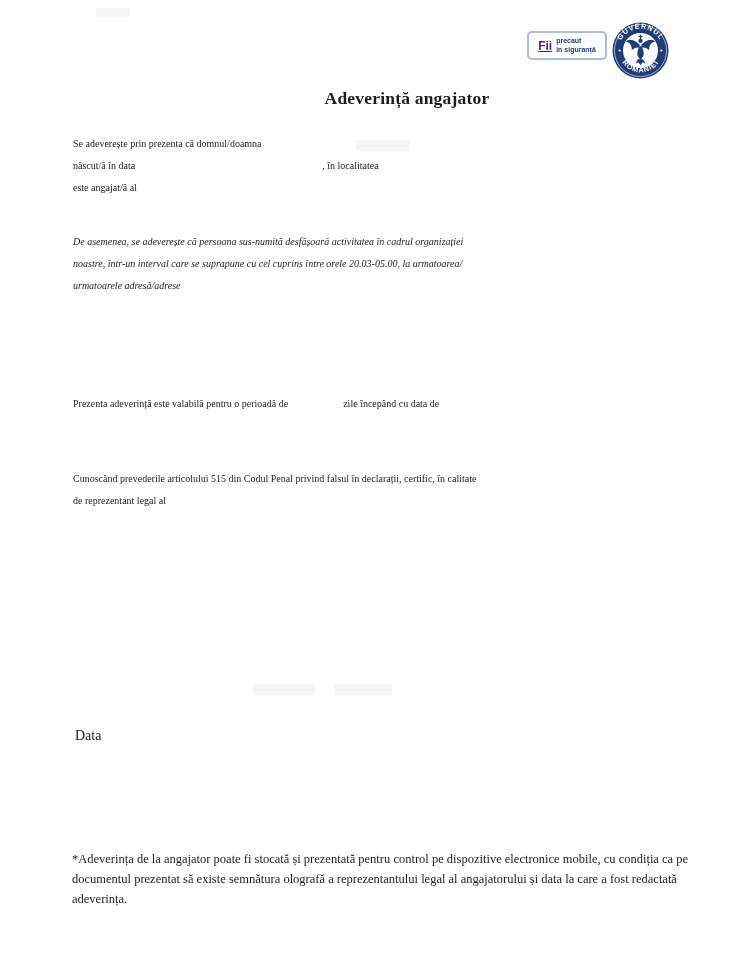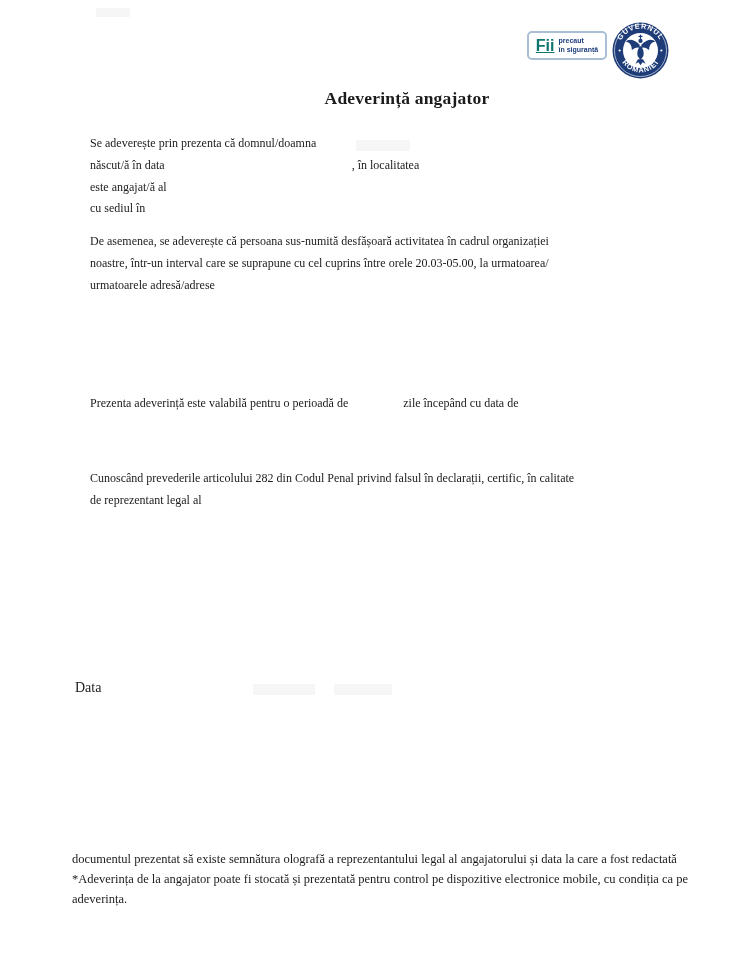--- a/index.html
+++ b/index.html
@@ -12,40 +12,40 @@
     overflow:hidden;
   }
   .abs{position:absolute;}
   .doc-title{
     top:88px;left:0;width:736px;
     text-align:center;
     font-size:17.5px;font-weight:bold;
     letter-spacing:.2px;
     padding-left:39px;
   }
-  .para{font-size:12px;line-height:21.8px;white-space:nowrap;margin-left:17px;}
+  .para{font-size:10px;line-height:21.8px;white-space:nowrap;}
   .para div{white-space:nowrap;}
   .gap{display:inline-block;height:1px;}
   .gap-w187{width:187px;}
   .gap-w55{width:55px;}
-  .sig{font-size:14px;}
+  .sig{font-size:14px;margin-top:48px;}
   .sig-right div{line-height:26px;white-space:nowrap;}
   .footnote{font-size:12.5px;line-height:20px;}
   .footnote div{white-space:nowrap;}
   
   .badge{
     top:31px;left:527px;width:80px;height:29px;
     border:2px solid #aabfd6;border-radius:5px;
     background:#fff;
     display:flex;align-items:center;justify-content:center;
     box-sizing:border-box;gap:4px;
     font-family:"Liberation Sans","DejaVu Sans",sans-serif;
   }
   .badge-big{
-    font-size:16px;font-weight:bold;color:#0f766e;line-height:1;text-decoration:underline;
+    font-size:12px;font-weight:bold;color:#4c1d95;line-height:1;text-decoration:underline;
   }
   .badge-small{
     font-size:7px;font-weight:bold;color:#1e3d7b;line-height:1.15;
     text-align:left;
   }
   .seal{top:22px;left:612px;width:57px;height:57px;}
   
   .smudge{background:#f6f6f6;}
 </style>
 </head>
@@ -97,39 +97,38 @@
       <path d="M25.5 36.5 L23 41 L26 39.5 L28 42.5 L30 39.5 L33 41 L30.5 36.5 Z"></path>
     </g>
   </svg>
 
   <div class="abs doc-title">Adeverință angajator</div>
 
   <div class="abs para" style="top:133px;left:73px;">
     <div>Se adeverește prin prezenta că domnul/doamna</div>
     <div><span>născut/ă în data</span><span class="gap gap-w187"></span><span>, în localitatea</span></div>
     <div>este angajat/ă al</div>
-    <div>cu sediul în</div>
   </div>
 
-  <div class="abs para" style="top:231px;left:73px;">
+  <div class="abs para" style="top:231px;left:73px;font-style:italic;">
     <div>De asemenea, se adeverește că persoana sus-numită desfășoară activitatea în cadrul organizației</div>
     <div>noastre, într-un interval care se suprapune cu cel cuprins între orele 20.03-05.00, la urmatoarea/</div>
     <div>urmatoarele adresă/adrese</div>
   </div>
 
   <div class="abs para" style="top:393px;left:73px;text-align:right;">
     <div><span>Prezenta adeverință este valabilă pentru o perioadă de</span><span class="gap gap-w55"></span><span>zile începând cu data de</span></div>
   </div>
 
   <div class="abs para" style="top:468px;left:73px;">
-    <div>Cunoscând prevederile articolului 282 din Codul Penal privind falsul în declarații, certific, în calitate</div>
+    <div>Cunoscând prevederile articolului 515 din Codul Penal privind falsul în declarații, certific, în calitate</div>
     <div>de reprezentant legal al</div>
   </div>
 
   <div class="abs sig" style="top:680px;left:75px;">Data</div>
 
   <div class="abs footnote" style="top:849px;left:72px;">
+    <div>*Adeverința de la angajator poate fi stocată și prezentată pentru control pe dispozitive electronice mobile, cu condiția ca pe</div>
     <div>documentul prezentat să existe semnătura olografă a reprezentantului legal al angajatorului și data la care a fost redactată</div>
-    <div>*Adeverința de la angajator poate fi stocată și prezentată pentru control pe dispozitive electronice mobile, cu condiția ca pe</div>
     <div>adeverința.</div>
   </div>
 
 </div>
 
 </body></html>

